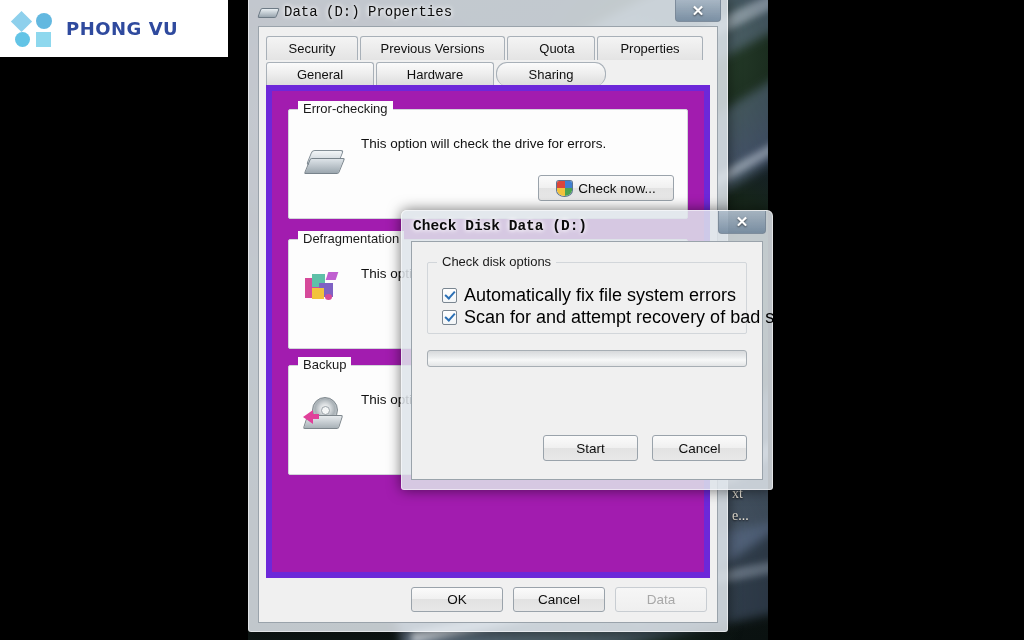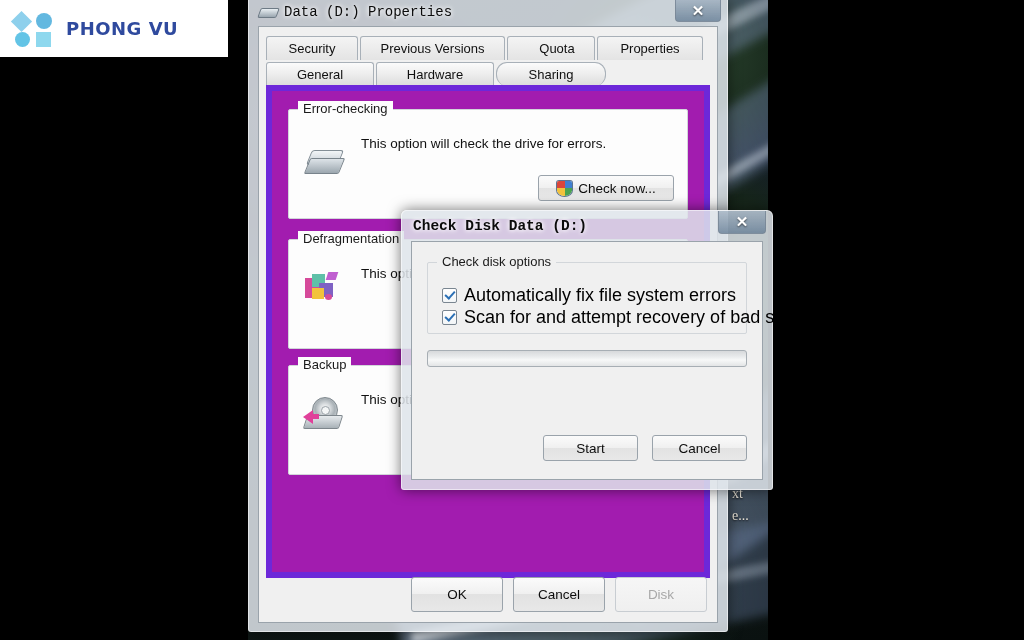--- a/index.html
+++ b/index.html
@@ -352,21 +352,21 @@
   .shield .q2 { left: 50%; top: 0; background: #3f7fd0; }
   .shield .q3 { left: 0; top: 50%; background: #f2c23c; }
   .shield .q4 { left: 50%; top: 50%; background: #4aa34f; }
 
   
   .props-buttons {
     position: absolute;
     right: 10px; bottom: 10px;
     display: flex; gap: 10px;
   }
-  .props-buttons .btn { width: 92px; height: 35px; }
+  .props-buttons .btn { width: 92px; height: 25px; }
 
   
   #checkdisk-window {
     left: 401px; top: 210px;
     width: 372px; height: 280px;
     border-radius: 6px 6px 3px 3px;
   }
   #checkdisk-window .aero-titlebar { height: 30px; padding-left: 11px; }
   #cd-close { right: 6px; width: 46px; height: 22px; }
 
@@ -537,21 +537,21 @@
               <span class="arrowtail"></span>
           </span>
           <span class="gb-text" style="left:72px; top:26px;">This optio</span>
         </div>
 
       </div>
 
       <div class="props-buttons">
         <div class="btn">OK</div>
         <div class="btn">Cancel</div>
-        <div class="btn disabled">Disk</div>
+        <div class="btn disabled">Data</div>
       </div>
 
     </div>
   </div>
 
   <div id="checkdisk-window" class="aero-window">
     <div class="aero-titlebar">
       <span class="aero-title" style="font-weight:bold; font-size:14.5px;">Check Disk Data (D:)</span>
       <div class="close-btn" id="cd-close">✕</div>
     </div>

